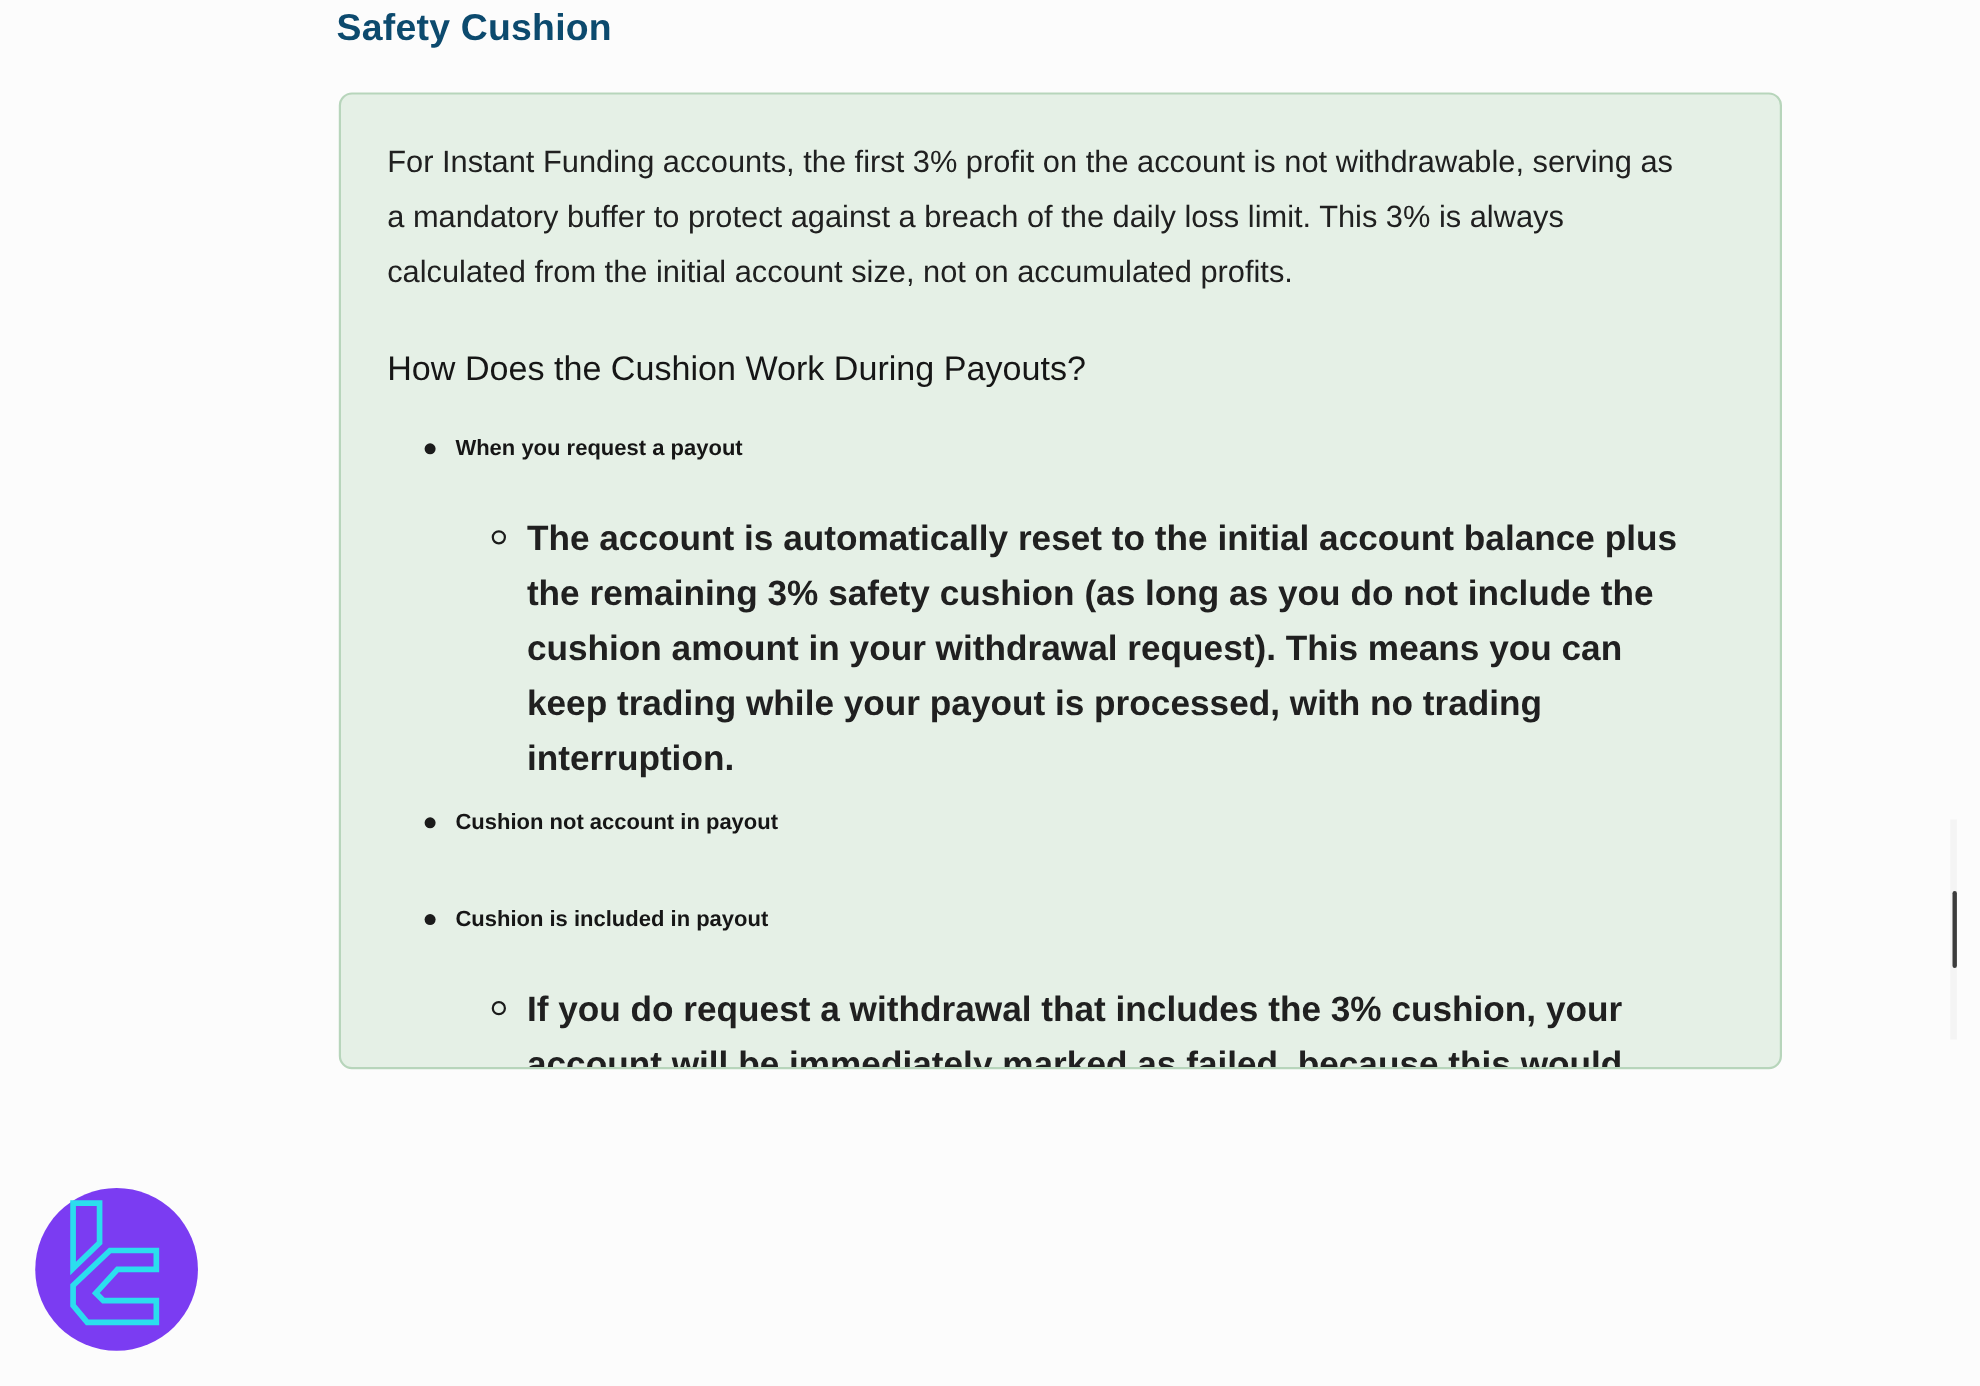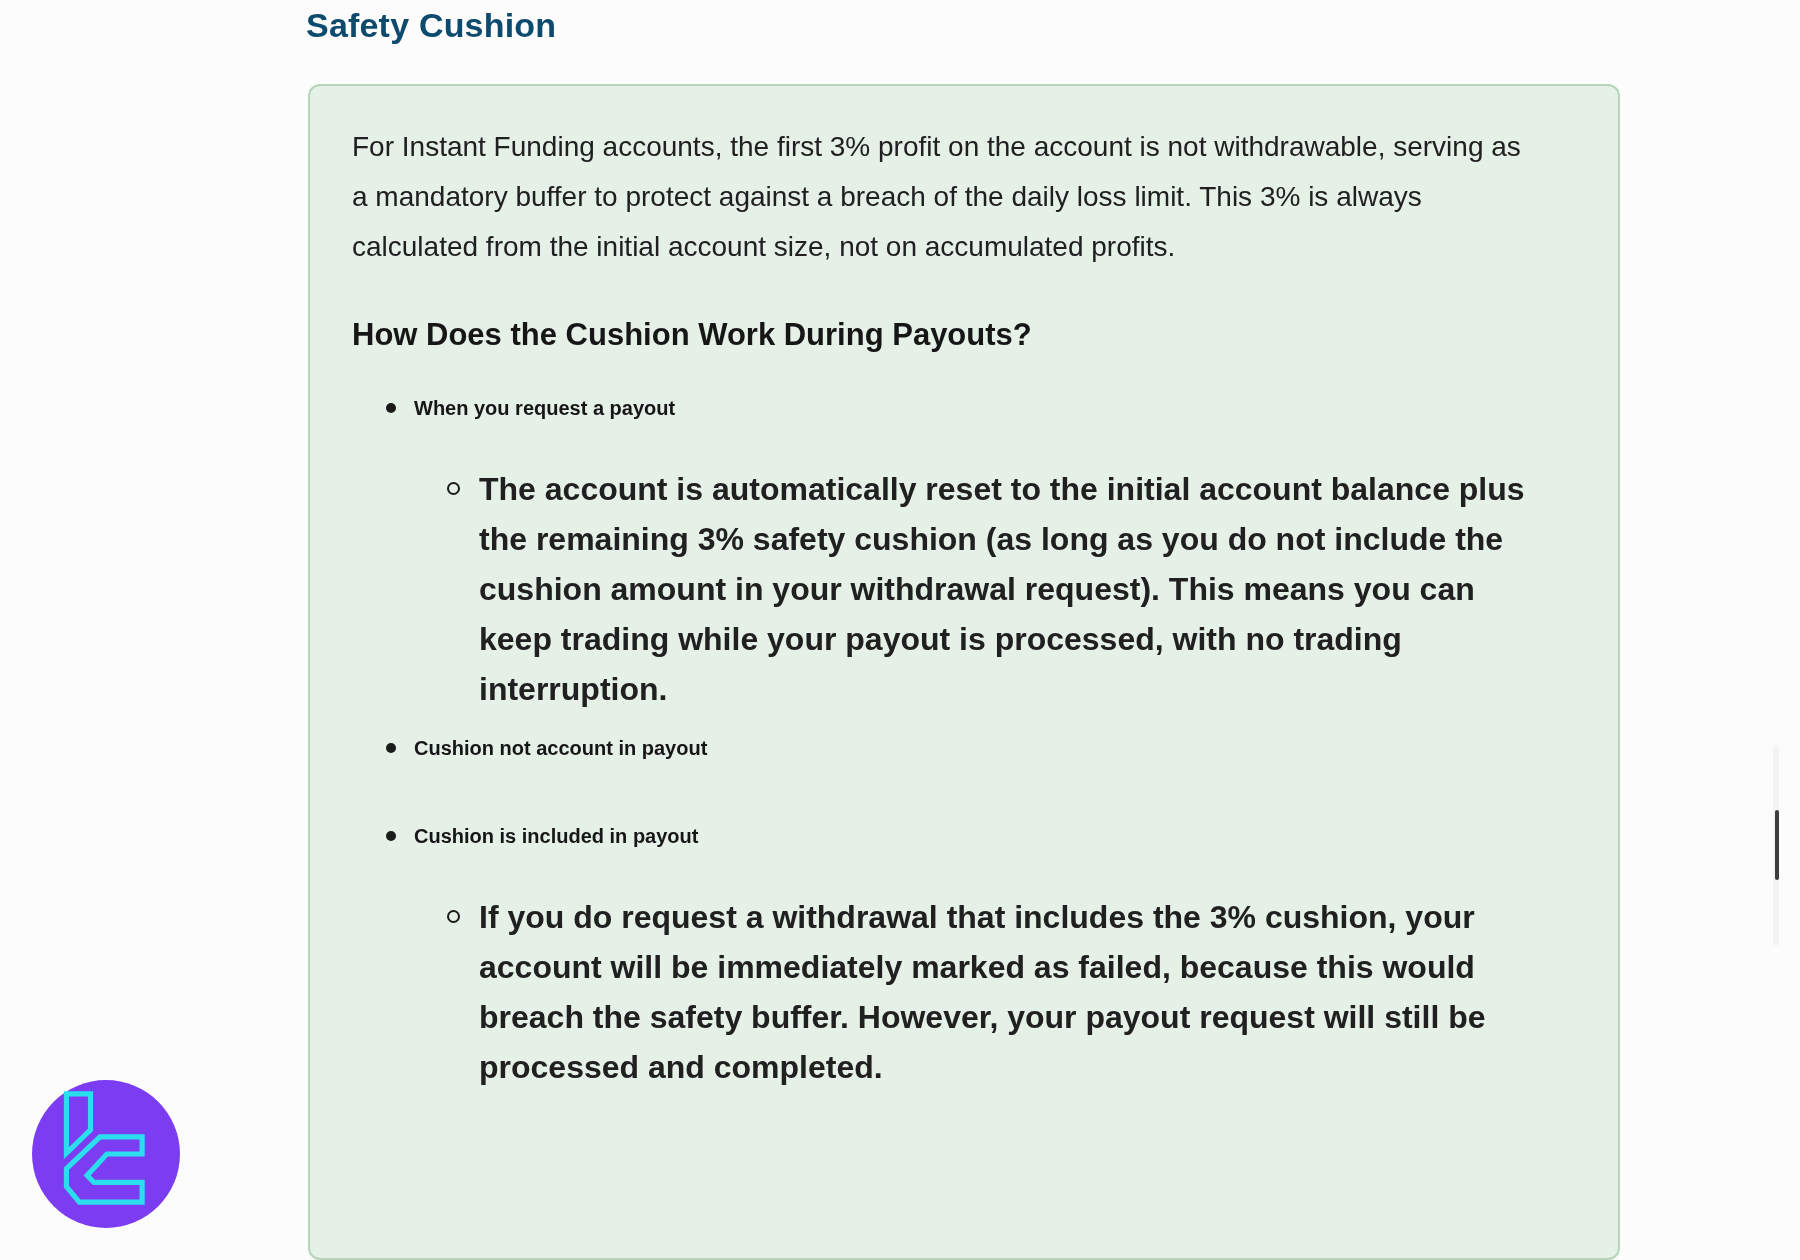--- a/index.html
+++ b/index.html
@@ -16,38 +16,38 @@
     left:306px; top:6px;
     font-size:34px;
     font-weight:700;
     color:#0c4a6e;
     letter-spacing:0.2px;
   }
 
   .callout {
     position:absolute;
     left:308px; top:84px;
-    width:1312px; height:1176px;
+    width:1312px; height:888px;
     background:#e5f0e6;
     border:2px solid #b7d5bb;
     border-radius:12px;
     padding:36px 86px 0 42px;
     overflow:hidden;
   }
 
   .intro {
     font-size:28px;
     line-height:50px;
     color:#202020;
   }
 
   h2.section-heading {
     font-size:31px;
     line-height:46px;
-    font-weight:700;
+    font-weight:400;
     color:#161616;
     margin:40px 0 28px 0;
   }
 
   .li1 {
     display:flex;
     margin-top:12px;
     font-size:20px;
     line-height:44px;
   }

